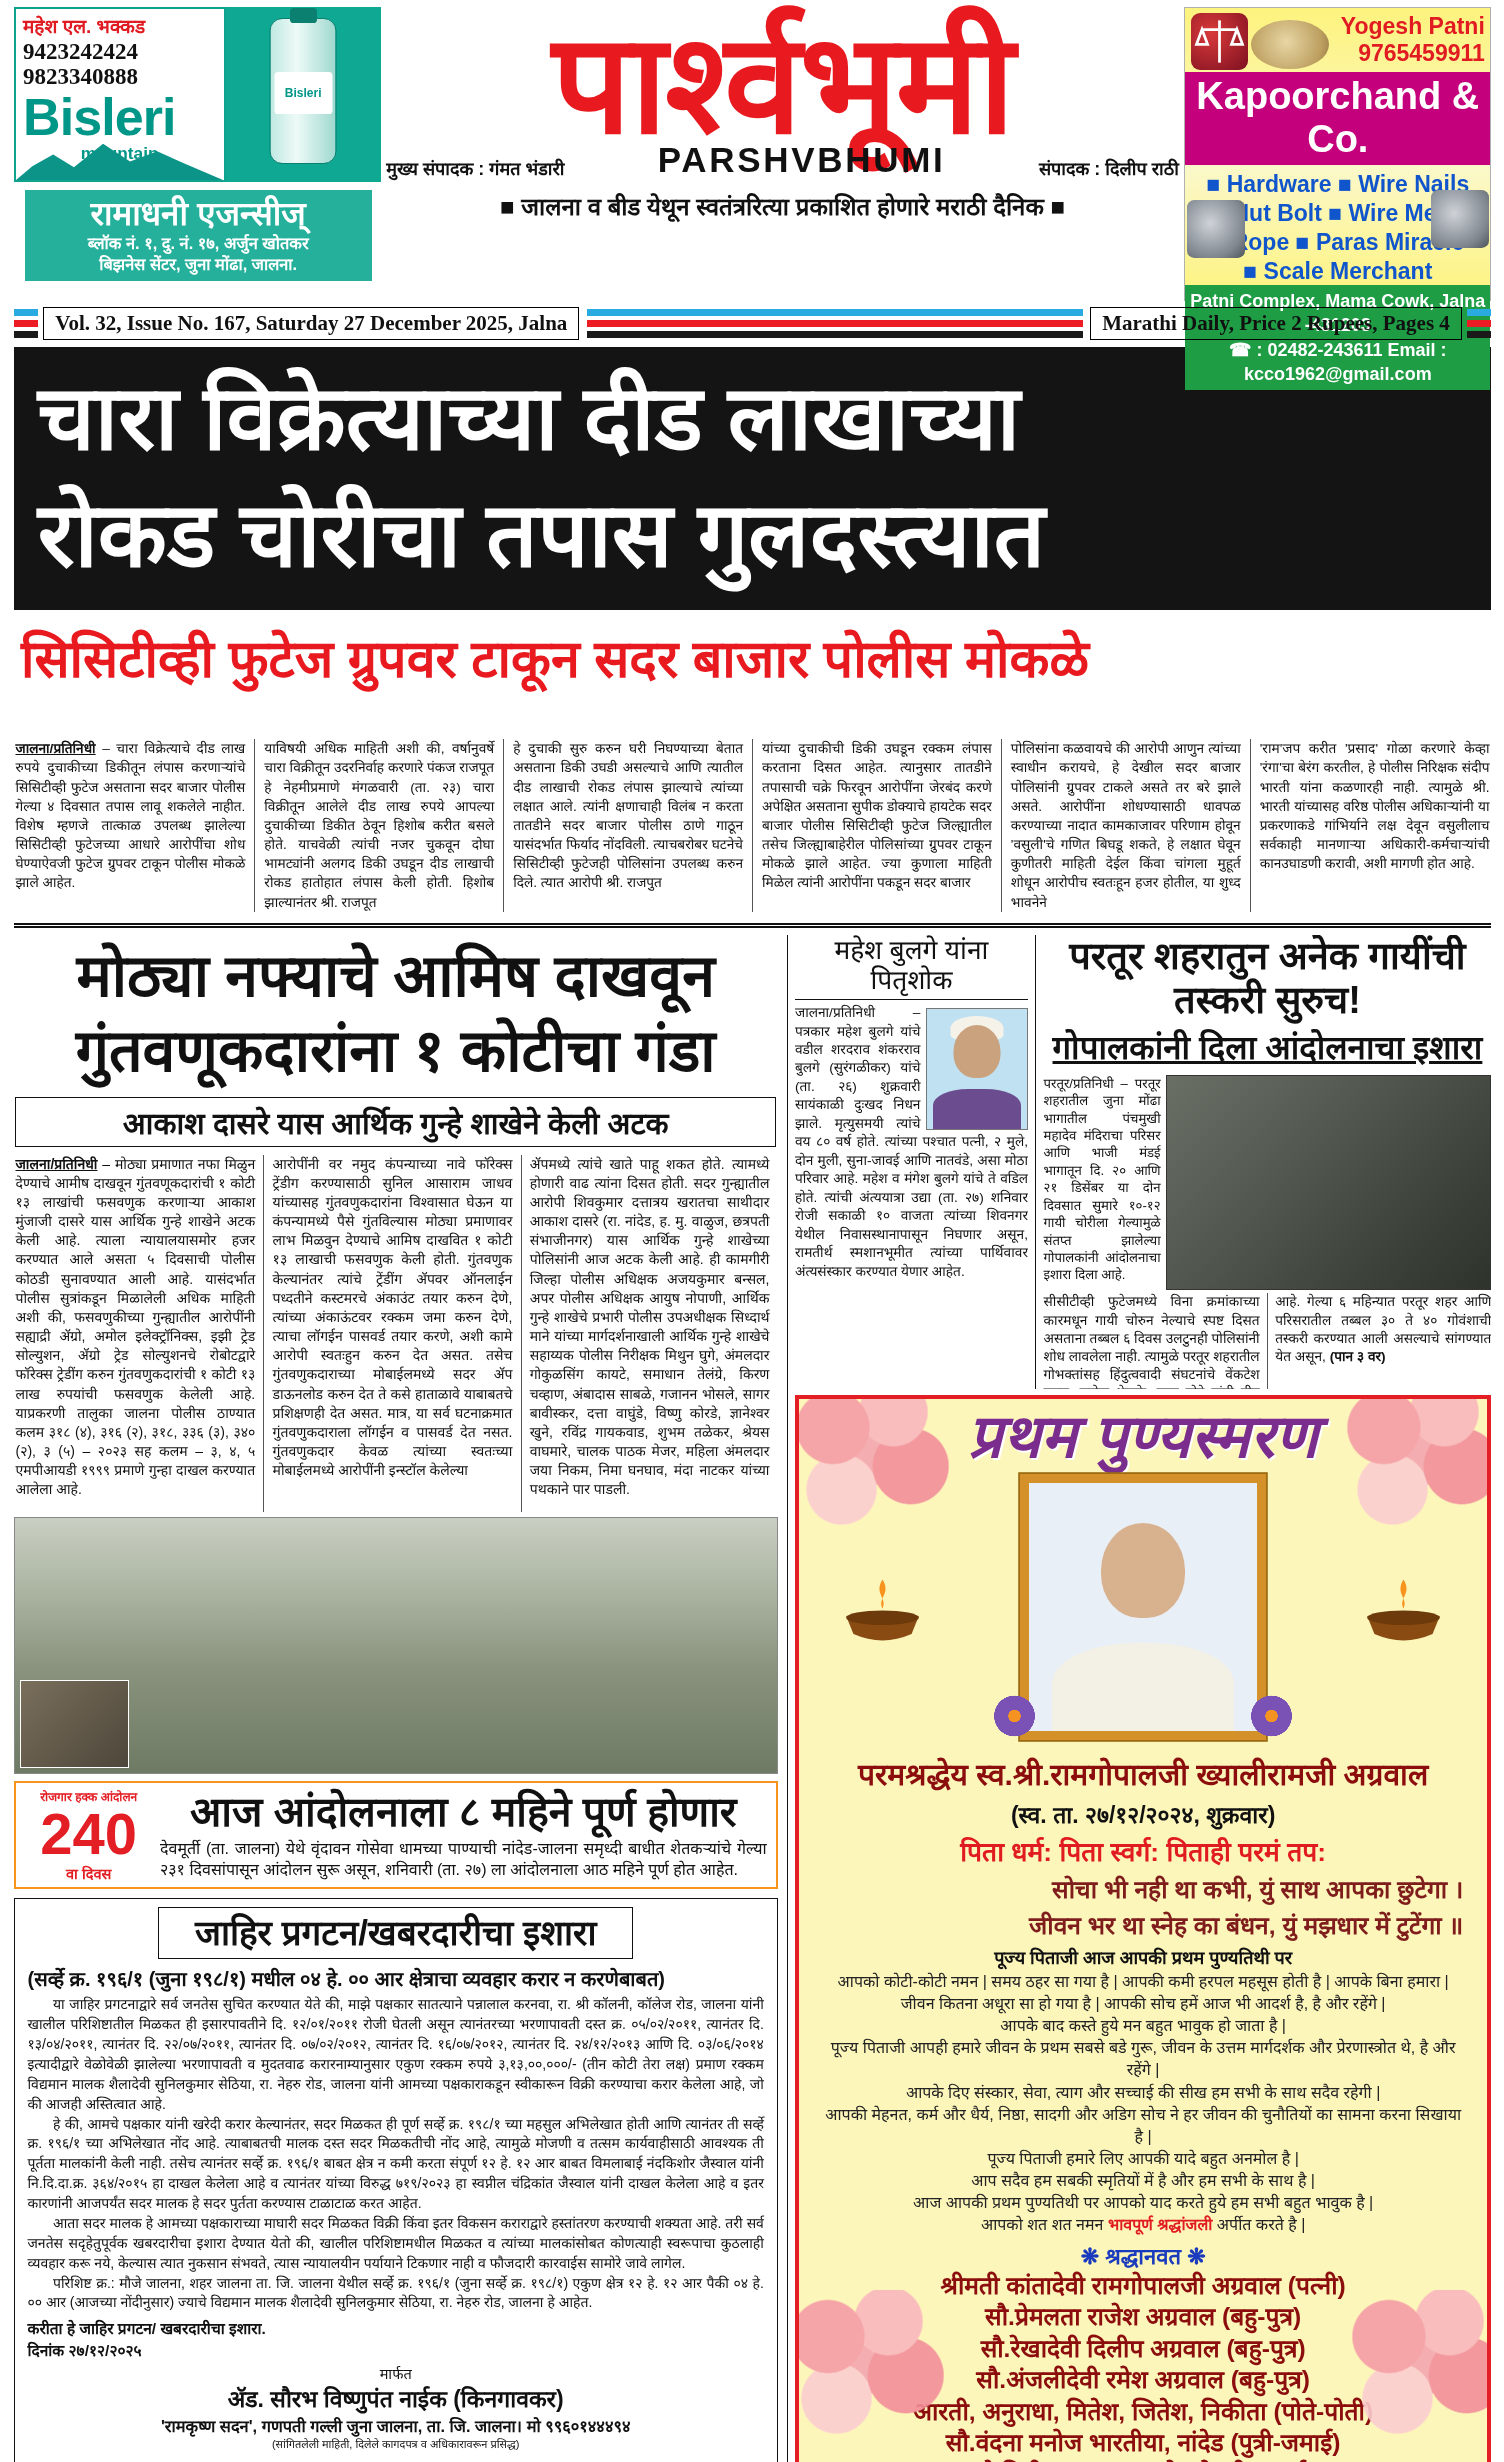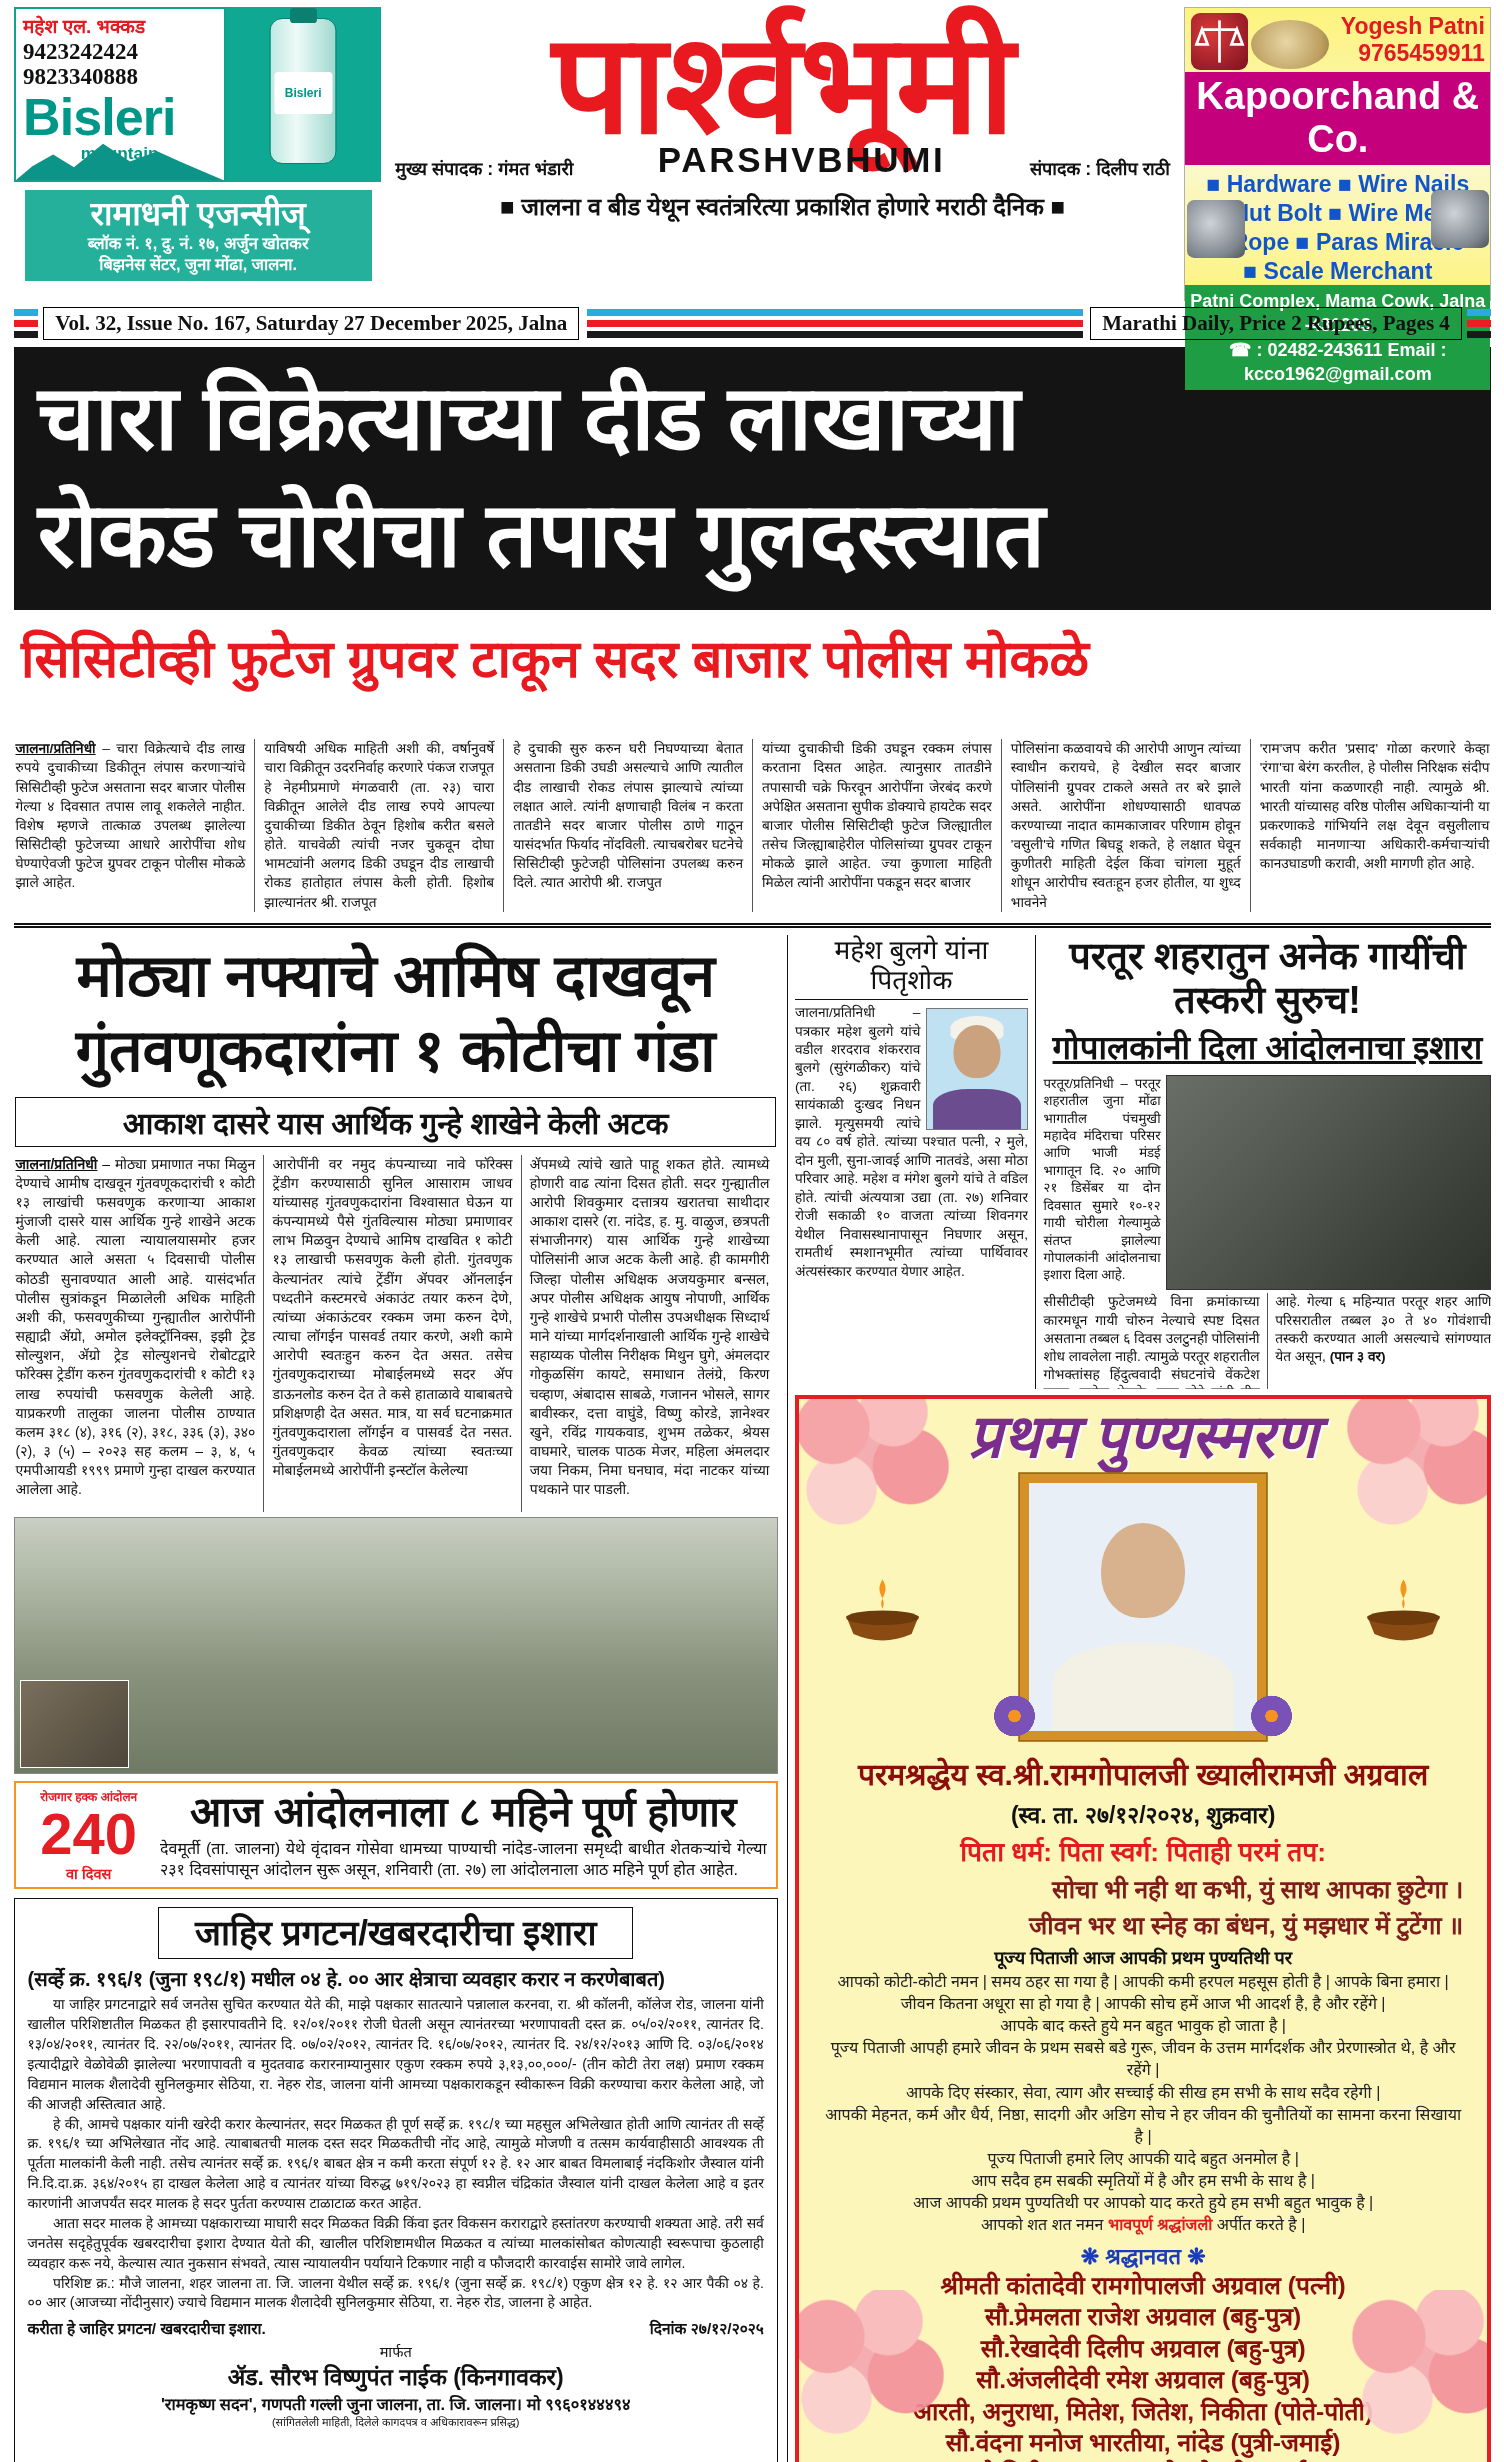--- a/index.html
+++ b/index.html
@@ -1,20 +1,20 @@
 <!DOCTYPE html>
 <html style="font-size:14.6px"><head>
 <meta charset="utf-8">
 <style>
   * { margin:0; padding:0; box-sizing:border-box; }
   body { background:#ffffff; font-family:"Liberation Sans", sans-serif; color:#111; }
   .page { width:1505px; height:2462px; background:#fff; padding:7.3px 13.7px 0; overflow:hidden; position:relative; }
 
   
-  .header { display:flex; gap:9px; height:294px; }
+  .header { display:flex; height:294px; }
   .ad-left { width:367px; display:flex; flex-direction:column; }
   .ad-left-top { display:flex; height:175px; }
   .bisleri-box { width:212px; border:2.7px solid #0da38c; background:#fff; padding:3.6px 7.3px; position:relative; overflow:hidden; }
   .dealer-name { color:#e01b22; font-weight:bold; font-size:19px; }
   .dealer-phone { font-family:"Liberation Serif", serif; font-weight:bold; font-size:23px; line-height:1.1; }
   .bisleri-logo { color:#009688; font-weight:bold; font-size:52px; letter-spacing:-0.9px; line-height:1.0; margin-top:1.8px; }
   .bisleri-sub { color:#009688; font-weight:bold; font-size:17.3px; text-align:center; }
   .mountain { position:absolute; left:0; bottom:0; width:100%; height:47px; background:#0d9488; clip-path:polygon(0 100%, 8% 70%, 18% 45%, 28% 72%, 42% 22%, 55% 60%, 68% 38%, 80% 62%, 100% 100%); }
   .bottle-panel { flex:1; background:#0fa893; position:relative; }
   .bottle { position:absolute; left:50%; top:11px; transform:translateX(-50%); width:67px; height:146px; background:linear-gradient(90deg,#bfe9e2,#eefaf7 40%,#9fd9cf); border-radius:12.8px; border:1.8px solid #0b7f70; }
@@ -82,21 +82,21 @@
   .badge-suffix { font-weight:bold; font-size:14.6px; }
   .band-body { flex:1; padding-left:7.3px; }
   .band-head { font-weight:bold; font-size:41px; text-align:center; line-height:1.1; }
   .band-caption { font-size:16px; line-height:1.3; margin-top:3.6px; text-align:justify; }
 
   .legal { border:1.8px solid #111; margin-top:9px; padding:7.3px 12.8px; flex:1; overflow:hidden; }
   .legal-title-wrap { text-align:center; }
   .legal-title { display:inline-block; border:1.8px solid #111; font-weight:bold; font-size:35px; padding:0 36px 3.6px; }
   .legal-subtitle { text-align:left; font-weight:bold; font-size:20px; margin:5.5px 0 3.6px; }
   .legal p { font-size:14px; line-height:1.42; text-align:justify; text-indent:25.5px; }
-  .legal-close { display:flex; justify-content:space-between; font-weight:bold; font-size:15.5px; margin-top:3.6px; }
+  .legal-close { display:flex; justify-content:space-between; font-weight:bold; font-size:15.5px; margin-top:3.6px;flex-direction:column; }
   .legal-foot { text-align:center; margin-top:3.6px; line-height:1.35; }
   .legal-foot .through { font-size:14.6px; }
   .legal-foot .adv { font-weight:bold; font-size:23px; }
   .legal-foot .addr { font-weight:bold; font-size:16.4px; }
   .legal-foot .note { font-size:11px; }
 
   .row-top { display:flex; gap:7.3px; height:454px; }
   .bulge { width:233px; overflow:hidden; }
   .bulge-title { font-weight:normal; font-size:26.4px; text-align:center; border-bottom:1.8px solid #111; padding-bottom:3.6px; margin-bottom:3.6px; line-height:1.15; }
   .bulge-body { font-size:13.7px; line-height:1.35; text-align:justify; }

